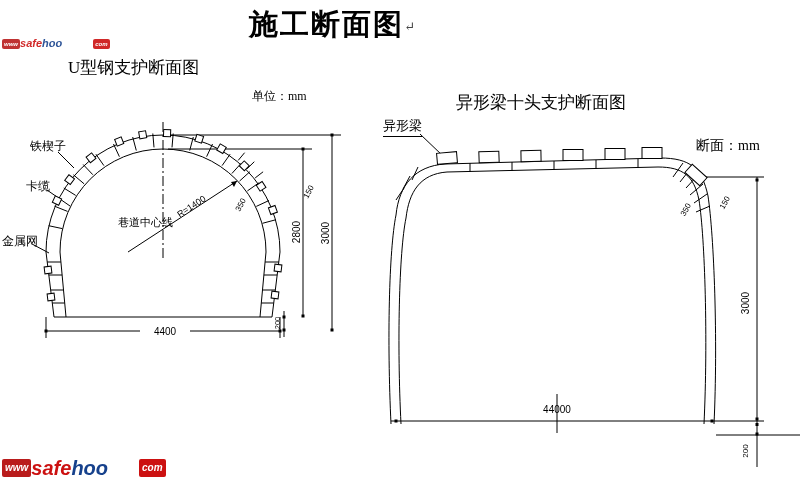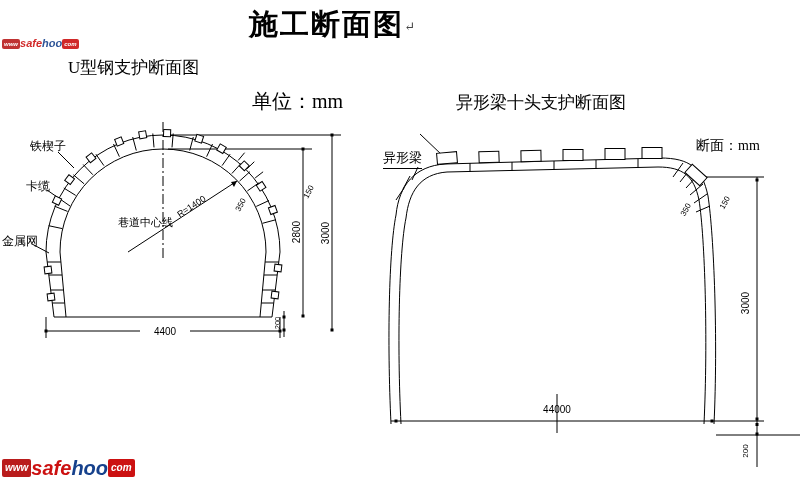--- a/index.html
+++ b/index.html
@@ -2,37 +2,37 @@
 <html><head>
 <meta charset="utf-8">
 <style>
   html,body{margin:0;padding:0;background:#fff;}
   .page{position:relative;width:807px;height:491px;background:#ffffff;overflow:hidden;
         font-family:"Liberation Serif","DejaVu Serif",serif;color:#000;}
   .abs{position:absolute;}
   .page-title{top:5px;left:0;width:664px;text-align:center;font-size:29px;font-weight:bold;letter-spacing:2px;}
   .ret{font-size:13px;font-weight:normal;color:#444;letter-spacing:0;vertical-align:middle;}
   .h-left{top:56px;left:68px;font-size:17px;}
-  .unit-left{top:88px;left:252px;font-size:20px;}
+  .unit-left{top:88px;left:252px;font-size:12px;}
   .h-right{top:91px;left:456px;font-size:17px;}
   .unit-right{top:137px;left:696px;font-size:14px;}
   .lbl{font-size:12px;white-space:nowrap;}
   .lbl-wedge{top:138px;left:30px;}
   .lbl-clamp{top:178px;left:26px;}
   .lbl-mesh{top:233px;left:2px;text-align:right;}
   .lbl-centerline{top:215px;left:118px;font-size:11px;}
-  .lbl-beam{top:117px;left:383px;font-size:13px;border-bottom:1px solid #000;padding-bottom:1px;margin-top:32px;}
+  .lbl-beam{top:117px;left:383px;font-size:13px;border-bottom:1px solid #000;padding-bottom:1px;}
   .notes{top:359px;left:16px;font-size:13.5px;line-height:17px;white-space:nowrap;}
   svg text{font-family:"Liberation Sans","DejaVu Sans",sans-serif;fill:#000;}
   
   .wm{position:absolute;display:flex;align-items:center;font-style:italic;font-weight:bold;
       font-family:"Liberation Sans","DejaVu Sans",sans-serif;line-height:1;}
   .wm .blk{color:#fff;border-radius:2px;display:flex;align-items:center;justify-content:center;}
   .wm .blue-blk{background:#b91c1c;}
-  .wm .red-blk{background:#cc1111;}
+  .wm .red-blk{background:#cc1111;margin-left:31px;}
   .wm .safe{color:#cc1111;}
   .wm .hoo{color:#16418c;}
   .wm-bottom{top:458px;left:2px;}
   .wm-bottom .blk{font-size:10px;padding:4px 3px;}
   .wm-bottom .safe,.wm-bottom .hoo{font-size:20px;}
   .wm-top{top:38px;left:2px;opacity:.9;}
   .wm-top .blk{font-size:6px;padding:2px 2px;}
   .wm-top .safe,.wm-top .hoo{font-size:11px;}
 </style>
 </head>

